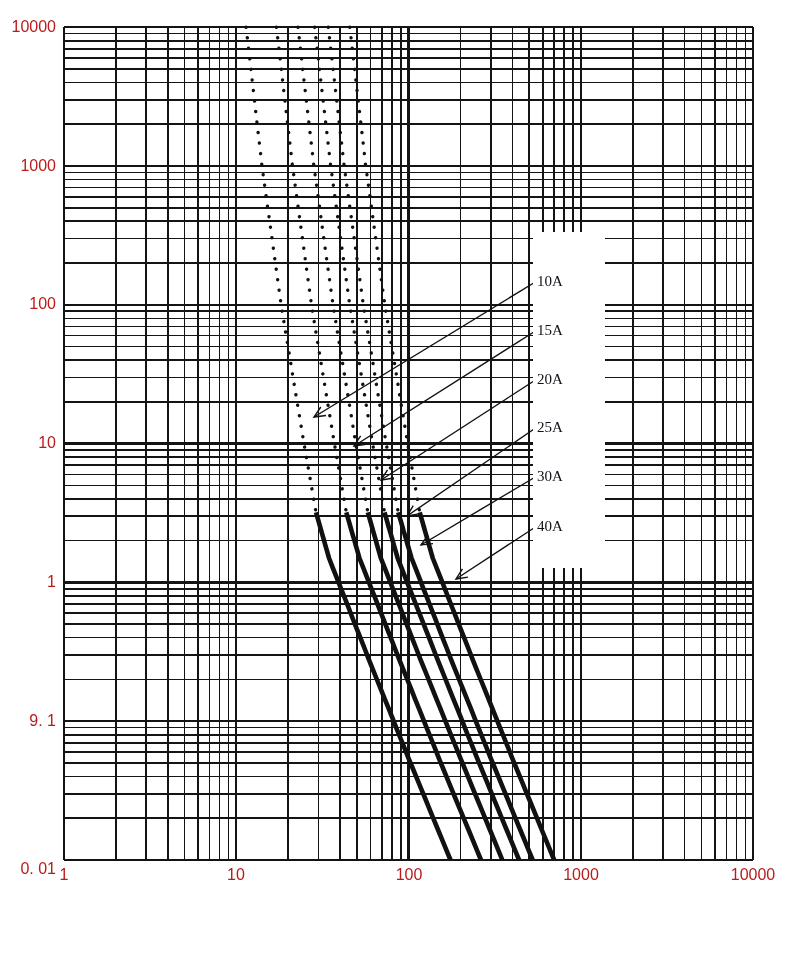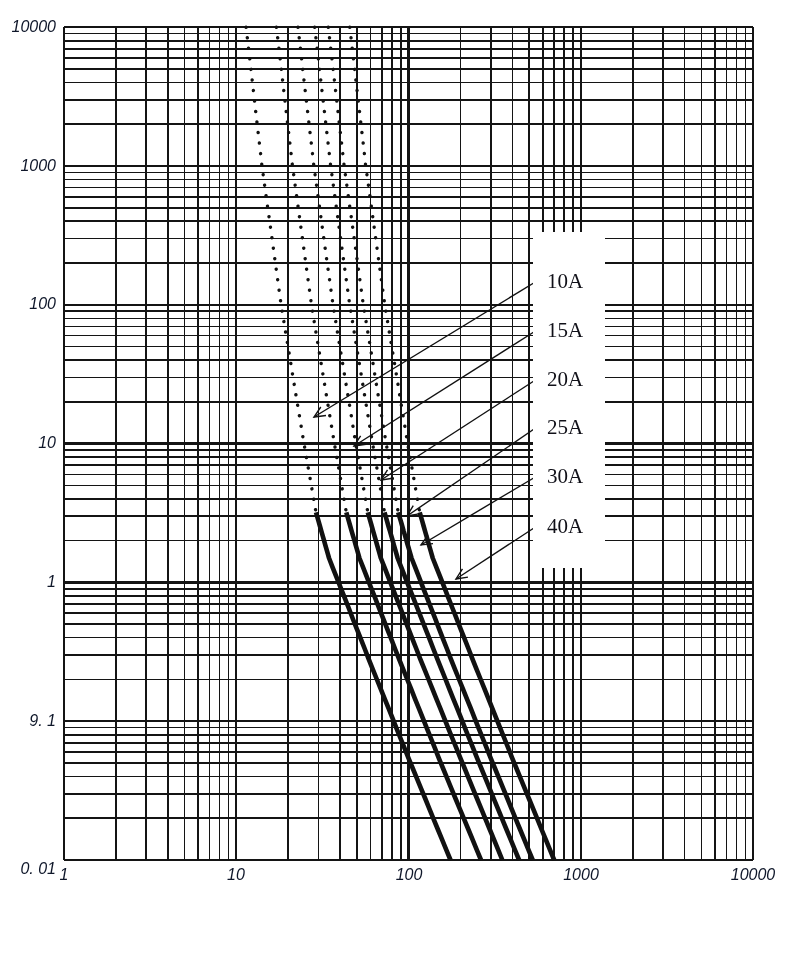--- a/index.html
+++ b/index.html
@@ -6,39 +6,38 @@
   .stage{
     position:relative;
     width:790px;height:963px;
     background:#ffffff;
     font-family:"Liberation Sans", sans-serif;
     overflow:hidden;
   }
   .stage svg{position:absolute;left:0;top:0;}
   .tick{
     position:absolute;
-    color:#0f172a;
+    color:#b91c1c;
     font-size:16px;
     line-height:18px;
     font-family:"Liberation Sans", sans-serif;
     white-space:nowrap;
-    font-style:italic;
   }
   .ytick{left:0;width:56px;text-align:right;}
   .xtick{width:80px;text-align:center;top:866px;}
   .legend-box{
     position:absolute;
     left:533px;top:232px;width:72px;height:336px;
     background:#ffffff;
   }
   .legend-label{
     position:absolute;
-    left:14px;height:22px;
+    left:4px;height:22px;
     font-family:"Liberation Serif", serif;
-    font-size:21px;line-height:22px;
+    font-size:15px;line-height:22px;
     color:#101018;
     white-space:nowrap;
   }
 </style>
 </head>
 <body>
 
 <div class="stage">
 
   <svg id="chart" width="790" height="963" viewBox="0 0 790 963">

